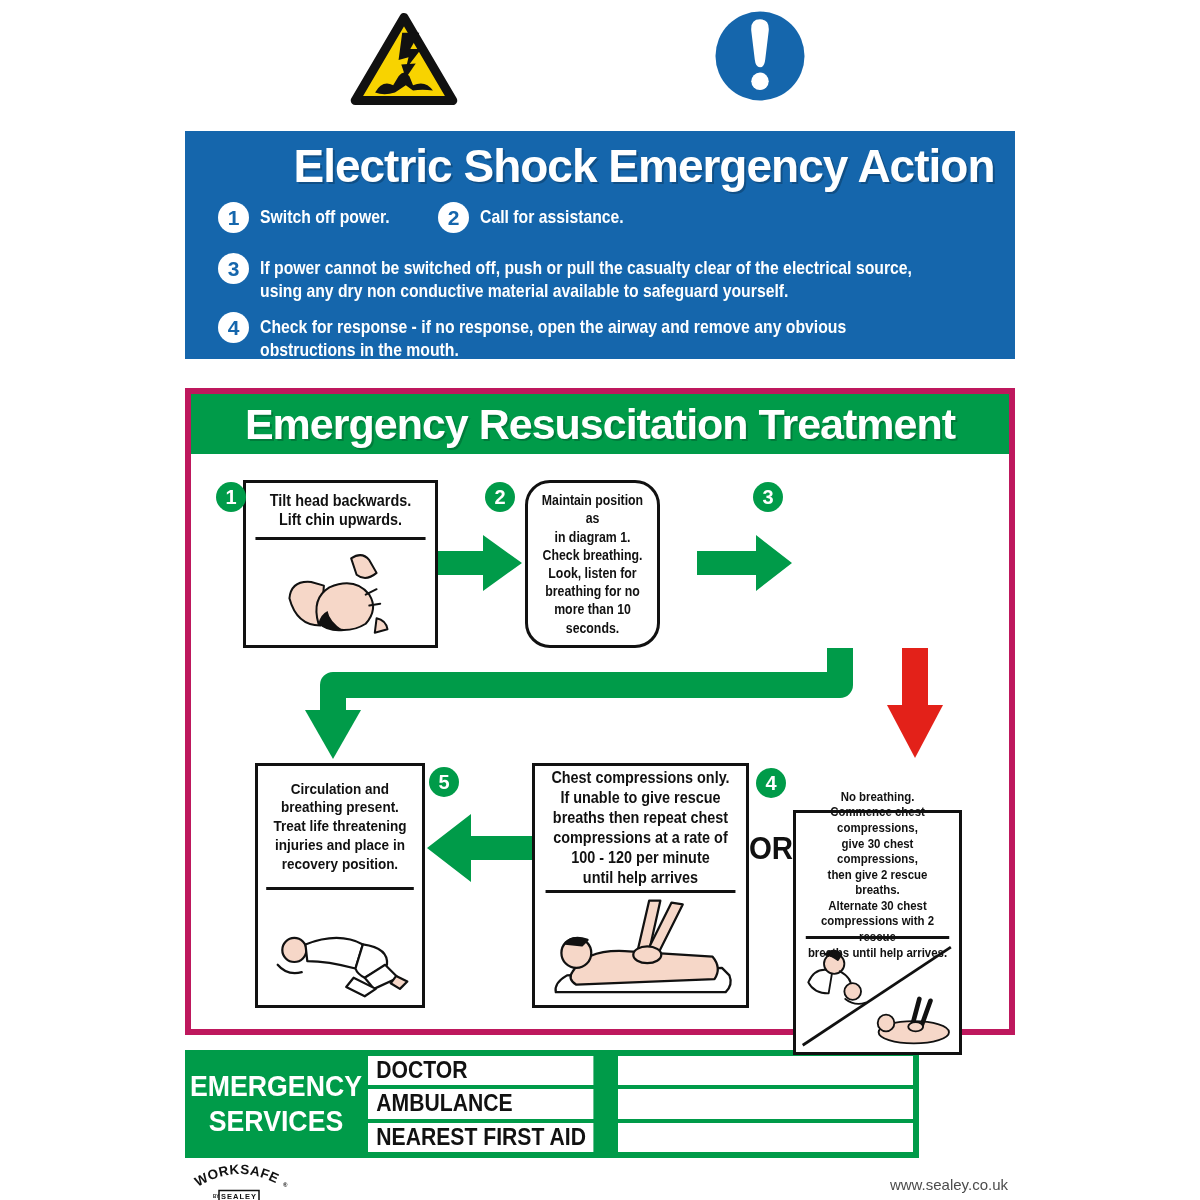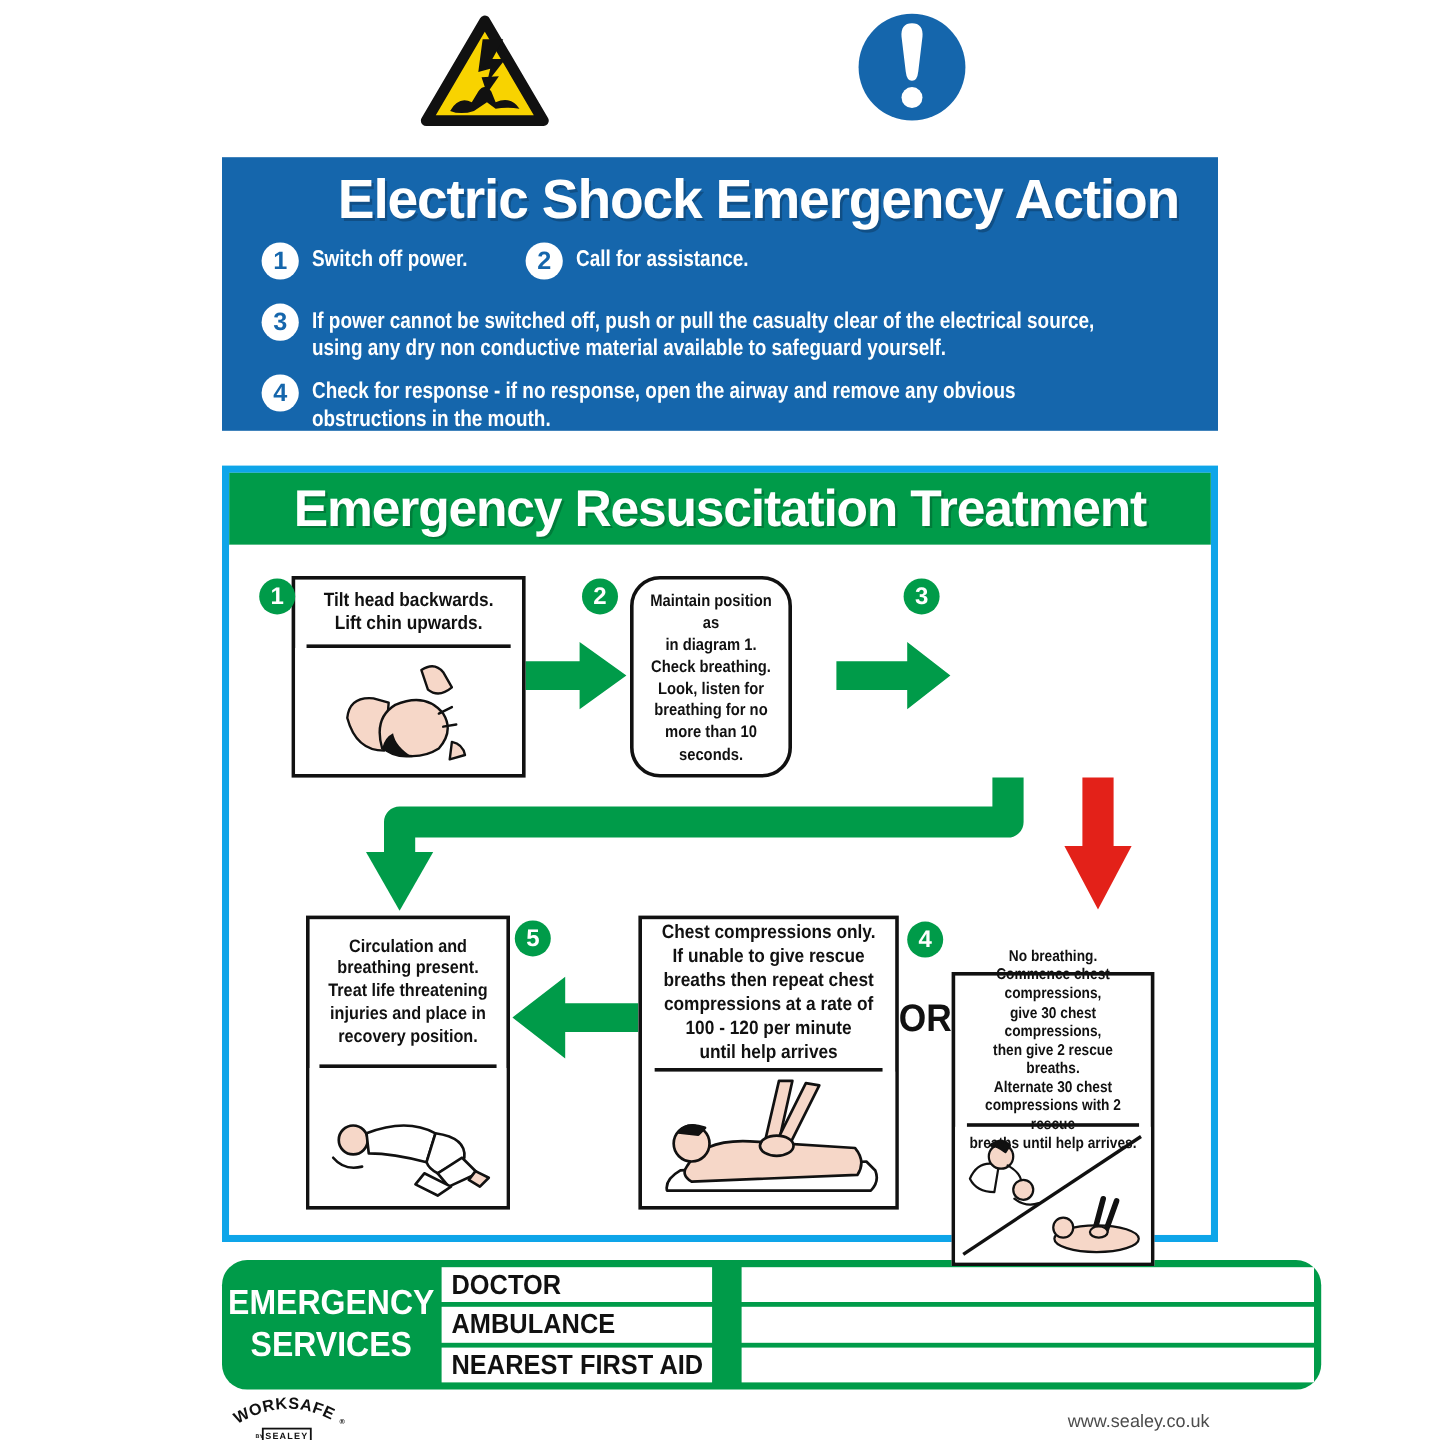--- a/index.html
+++ b/index.html
@@ -6,50 +6,50 @@
   .poster{position:relative;width:1200px;height:1200px;background:#fff;overflow:hidden;
           font-family:"Liberation Sans",sans-serif;font-weight:700;color:#111;}
   .abs{position:absolute;}
 
   
   .tri-icon{left:348px;top:8px;width:112px;height:102px;}
   .mand-icon{left:712px;top:8px;width:96px;height:96px;}
 
   
   .blue-panel{left:185px;top:131px;width:830px;height:228px;background:#1566ac;color:#fff;}
-  .blue-panel h1{margin:0;position:absolute;top:8px;left:0;width:100%;text-align:center;
+  .blue-panel h1{margin:0;position:absolute;top:8px;left:12px;width:100%;text-align:center;
                  font-size:46px;letter-spacing:-1px;text-shadow:2px 2px 0 rgba(0,0,0,.22);padding-left:32px;}
   .astep{position:absolute;display:flex;align-items:flex-start;gap:11px;}
   .anum{flex:0 0 auto;width:31px;height:31px;border-radius:50%;background:#fff;color:#1566ac;
         font-size:21px;display:flex;align-items:center;justify-content:center;}
   .atext{white-space:pre-line;font-size:19px;line-height:1.22;width:960px;
          transform:scaleX(.83);transform-origin:0 50%;margin-top:3px;}
 
   
-  .green-panel{left:185px;top:388px;width:830px;height:647px;border:6px solid #0ea5e9;
+  .green-panel{left:185px;top:388px;width:830px;height:647px;border:6px solid #be185d;
                background:#fff;box-sizing:border-box;}
   .gp-header{height:60px;background:#009b49;display:flex;align-items:center;justify-content:center;}
   .gp-header h2{margin:0;color:#fff;font-size:43px;letter-spacing:-1px;text-shadow:2px 2px 0 rgba(0,0,0,.2);}
   .gp-content{position:relative;width:818px;height:575px;background:#fff;}
   .flow-arrows{position:absolute;left:0;top:0;width:818px;height:575px;}
 
   .gnum{position:absolute;width:30px;height:30px;border-radius:50%;background:#009b49;color:#fff;
         font-size:20px;display:flex;align-items:center;justify-content:center;z-index:3;}
   .fbox{position:absolute;background:#fff;border:3px solid #111;box-sizing:border-box;
         display:flex;flex-direction:column;z-index:2;}
   .fbox-text{white-space:pre-line;text-align:center;display:flex;align-items:center;justify-content:center;
              border-bottom:3px solid #111;box-sizing:border-box;}
   .fbox-full{white-space:pre-line;text-align:center;flex:1;display:flex;align-items:center;justify-content:center;}
   .fbox-img{flex:1;display:flex;align-items:center;justify-content:center;overflow:hidden;background:#fff;}
   .fbox-img svg{width:96%;height:96%;}
   .cx88{transform:scaleX(.88);} .cx90{transform:scaleX(.9);}
   .or-label{position:absolute;font-size:32px;color:#111;transform:scaleX(.92);z-index:3;}
 
   
-  .services{left:185px;top:1050px;width:916px;height:108px;background:#009b49;border-radius:21px;}
+  .services{left:185px;top:1050px;width:734px;height:108px;background:#009b49;}
   .svc-head{position:absolute;left:0;top:0;width:182px;height:100%;display:flex;align-items:center;
             justify-content:center;color:#fff;font-size:29px;line-height:1.2;text-align:center;
             white-space:pre-line;transform:scaleX(.92);}
   .svc-rows{position:absolute;left:183px;top:6px;right:6px;bottom:6px;display:grid;
             grid-template-columns:245px 1fr;grid-template-rows:repeat(3,1fr);gap:4px 5px;}
   .svc-label{background:#fff;color:#111;font-size:23px;display:flex;align-items:center;
              padding-left:9px;transform-origin:0 50%;transform:scaleX(.92);}
   .svc-value{background:#fff;}
 
   

